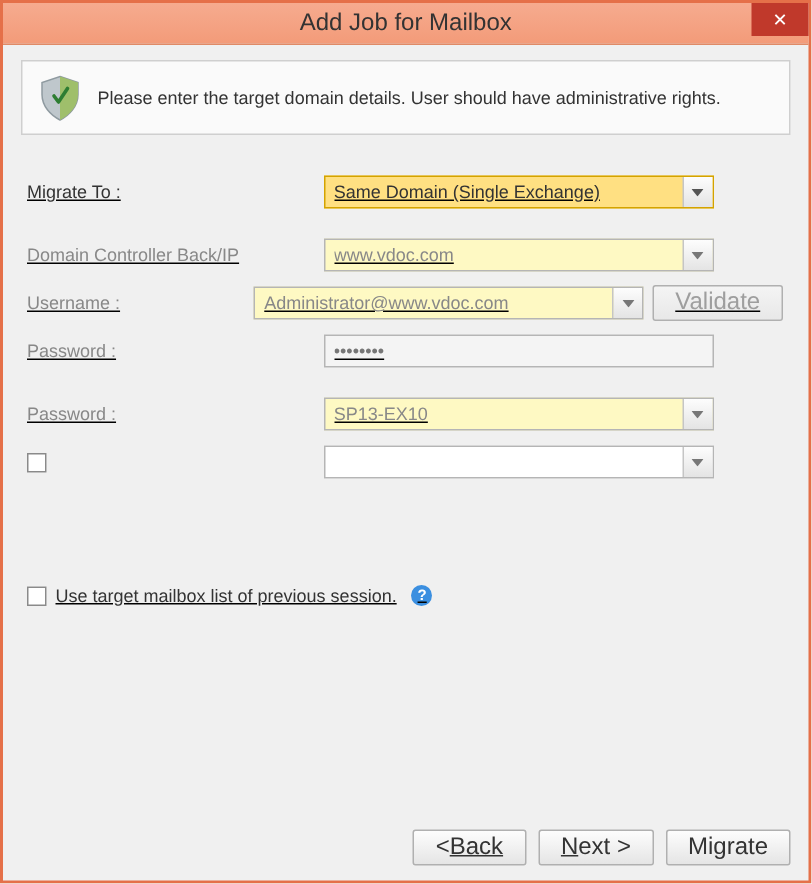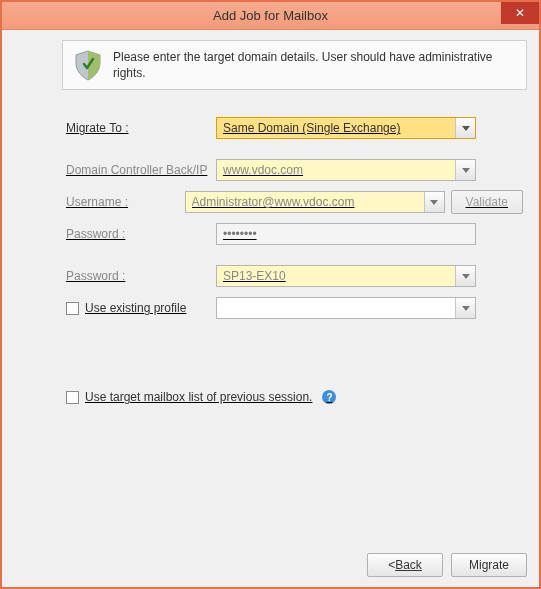--- a/index.html
+++ b/index.html
@@ -22,21 +22,21 @@
     background: linear-gradient(#f6ab8f,#f39b79);
     border-bottom: 1px solid #e08a66;
     display: flex;
     align-items: center;
     position: relative;
   }
   .titlebar-title {
     flex: 1;
     text-align: center;
     color: #333;
-    font-size: 13px;
+    font-size: 16px;
   }
   .close-btn {
     width: 38px;
     height: 22px;
     background: #c0392b;
     color: #fff;
     display: flex;
     align-items: center;
     justify-content: center;
     position: absolute;
@@ -44,21 +44,20 @@
     top: 0;
     font-size: 12px;
     line-height: 1;
     cursor: default;
   }
   .content {
     flex: 1;
     padding: 10px 12px 8px 12px;
     display: flex;
     flex-direction: column;
-    margin-left: 48px;
   }
   .info-box {
     border: 1px solid #cfcfcf;
     background: #fafafa;
     padding: 8px 10px;
     display: flex;
     align-items: center;
     gap: 10px;
   }
   .info-icon svg { display:block; }
@@ -82,20 +81,21 @@
     width: 150px;
     color: #888;
     font-size: 12px;
   }
   .row .label.dark { color:#333; }
   .field-wrap {
     flex: 1;
     display: flex;
     align-items: center;
     gap: 6px;
+    justify-content: center;
   }
   .combo {
     width: 260px;
     height: 22px;
     border: 1px solid #b5b5b5;
     background: #fff;
     display: flex;
     align-items: center;
     position: relative;
     font-size: 12px;
@@ -121,21 +121,21 @@
     border:1px solid #b5b5b5;
     background:#f4f4f4;
     padding:0 6px;
     font-size:12px; color:#777;
   }
   .btn {
     height: 24px;
     border:1px solid #b0b0b0;
     background: linear-gradient(#fdfdfd,#e5e5e5);
     padding: 0 14px;
-    font-size:12px; color:#333;
+    font-size:16px; color:#333;
     display:inline-flex; align-items:center; justify-content:center;
     cursor: default;
     min-width: 68px;
     border-radius:2px;
   }
   .btn.disabled { color:#9e9e9e; background:linear-gradient(#f4f4f4,#e8e8e8); }
   .checkbox-row {
     display:flex; align-items:center; gap:6px;
     margin-top: 2px;
     text-decoration: underline;
@@ -253,21 +253,20 @@
                   <path d="M0 0 L8 0 L4 5 Z" fill="#777"></path>
                 </svg>
             </div>
           </div>
         </div>
       </div>
 
       <div class="row">
         <div class="label" style="display:flex;align-items:center;gap:6px;">
           <span class="checkbox"></span>
-          <span class="check-label">Use existing profile</span>
         </div>
         <div class="field-wrap">
           <div class="combo" style="background:#fff;">
             <input readonly="" value="" style="">
             <div class="combo-arrow">
               <svg width="8" height="5">
                   <path d="M0 0 L8 0 L4 5 Z" fill="#777"></path>
                 </svg>
             </div>
           </div>
@@ -283,16 +282,19 @@
       </div>
 
     </div>
 
     <div class="spacer"></div>
 
   </div>
 
   <div class="footer">
     <div class="btn">&lt; <span class="underline-letter">Back</span></div>
+    <div class="btn">
+        <span><span class="underline-letter">N</span>ext &gt;</span>
+      </div>
     <div class="btn">Migrate</div>
   </div>
 
 </div>
 
 </body></html>

